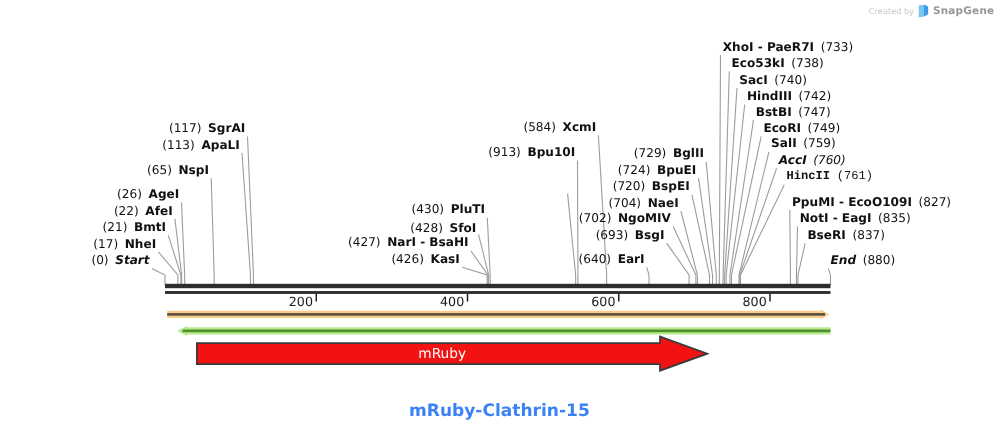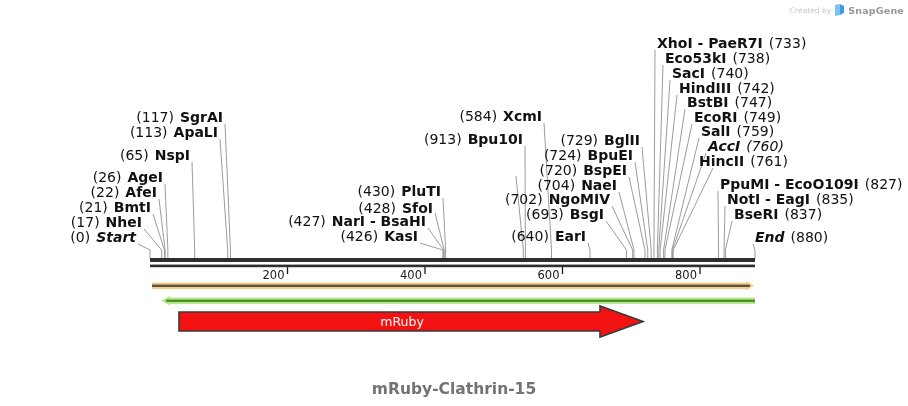--- a/index.html
+++ b/index.html
@@ -1,26 +1,26 @@
 <!DOCTYPE html>
 <html><head>
 <meta charset="utf-8">
 <style>
   html,body{margin:0;padding:0;background:#fff;}
   #canvas{position:relative;width:908px;height:406px;background:#ffffff;overflow:hidden;
           font-family:"DejaVu Sans",sans-serif;}
   #map-svg{position:absolute;left:0;top:0;z-index:0;}
   #labels-layer{position:absolute;left:0;top:0;width:100%;height:100%;z-index:1;}
-  .site-label{position:absolute;white-space:nowrap;font-size:14px;line-height:14px;color:#111;}
+  .site-label{position:absolute;white-space:nowrap;font-size:11px;line-height:14px;color:#111;}
   .site-label .name{font-weight:bold;}
   .site-label .num{font-weight:normal;color:#111;}
   .site-label .gap{display:inline-block;width:6px;}
   .site-label.italic .name{font-style:italic;}
   #footer-block{position:absolute;left:0;right:0;top:365px;text-align:center;z-index:1;}
-  #plasmid-title{font-size:15.5px;font-weight:bold;color:#737373;line-height:17px;margin-top:16px;}
+  #plasmid-title{font-size:15.5px;font-weight:bold;color:#3b82f6;line-height:17px;}
   #plasmid-length{font-size:11.5px;color:#1a1a1a;line-height:14px;margin-top:1px;}
   #watermark{position:absolute;top:4px;right:4px;display:flex;align-items:center;gap:4px;z-index:1;}
   #watermark .created{font-size:7.5px;color:#c4c7ca;}
   #watermark .brand{font-size:9.5px;color:#95989b;font-weight:600;letter-spacing:.2px;}
 </style>
 </head>
 <body>
 
 <div id="canvas">
   <svg id="map-svg" width="908" height="406">
@@ -101,21 +101,21 @@
       <div class="site-label" style="right: 304px; top: 207px;"><span class="num">(693)</span><span class="gap"></span><span class="name">BsgI</span></div>
       <div class="site-label" style="right: 322px; top: 229px;"><span class="num">(640)</span><span class="gap"></span><span class="name">EarI</span></div>
       <div class="site-label" style="left: 657px; top: 36px;"><span class="name">XhoI - PaeR7I</span><span class="gap"></span><span class="num">(733)</span></div>
       <div class="site-label" style="left: 665px; top: 51px;"><span class="name">Eco53kI</span><span class="gap"></span><span class="num">(738)</span></div>
       <div class="site-label" style="left: 672px; top: 66px;"><span class="name">SacI</span><span class="gap"></span><span class="num">(740)</span></div>
       <div class="site-label" style="left: 679px; top: 81px;"><span class="name">HindIII</span><span class="gap"></span><span class="num">(742)</span></div>
       <div class="site-label" style="left: 687px; top: 95px;"><span class="name">BstBI</span><span class="gap"></span><span class="num">(747)</span></div>
       <div class="site-label" style="left: 694px; top: 110px;"><span class="name">EcoRI</span><span class="gap"></span><span class="num">(749)</span></div>
       <div class="site-label" style="left: 701px; top: 124px;"><span class="name">SalI</span><span class="gap"></span><span class="num">(759)</span></div>
       <div class="site-label" style="left: 708px; top: 139px; font-style: italic;"><span class="name">AccI</span><span class="gap"></span><span class="num">(760)</span></div>
-      <div class="site-label" style="left: 699px; top: 154px;"><span class="name">HincII</span><span class="gap"></span><span class="num">(761)</span></div>
+      <div class="site-label" style="left: 715px; top: 154px; font-family: Liberation Mono, monospace;"><span class="name">HincII</span><span class="gap"></span><span class="num">(761)</span></div>
       <div class="site-label" style="left: 720px; top: 177px;"><span class="name">PpuMI - EcoO109I</span><span class="gap"></span><span class="num">(827)</span></div>
       <div class="site-label" style="left: 727px; top: 192px;"><span class="name">NotI - EagI</span><span class="gap"></span><span class="num">(835)</span></div>
       <div class="site-label" style="left: 734px; top: 207px;"><span class="name">BseRI</span><span class="gap"></span><span class="num">(837)</span></div>
       <div class="site-label italic" style="left: 755px; top: 230px;"><span class="name">End</span><span class="gap"></span><span class="num">(880)</span></div>
     </div>
 
   <div id="watermark">
     <span class="created">Created by</span>
     <svg width="9" height="12" viewBox="0 0 9 12">
       <polygon points="0,1 5,0 5,11 0,12" fill="#7cc4f2"></polygon>

